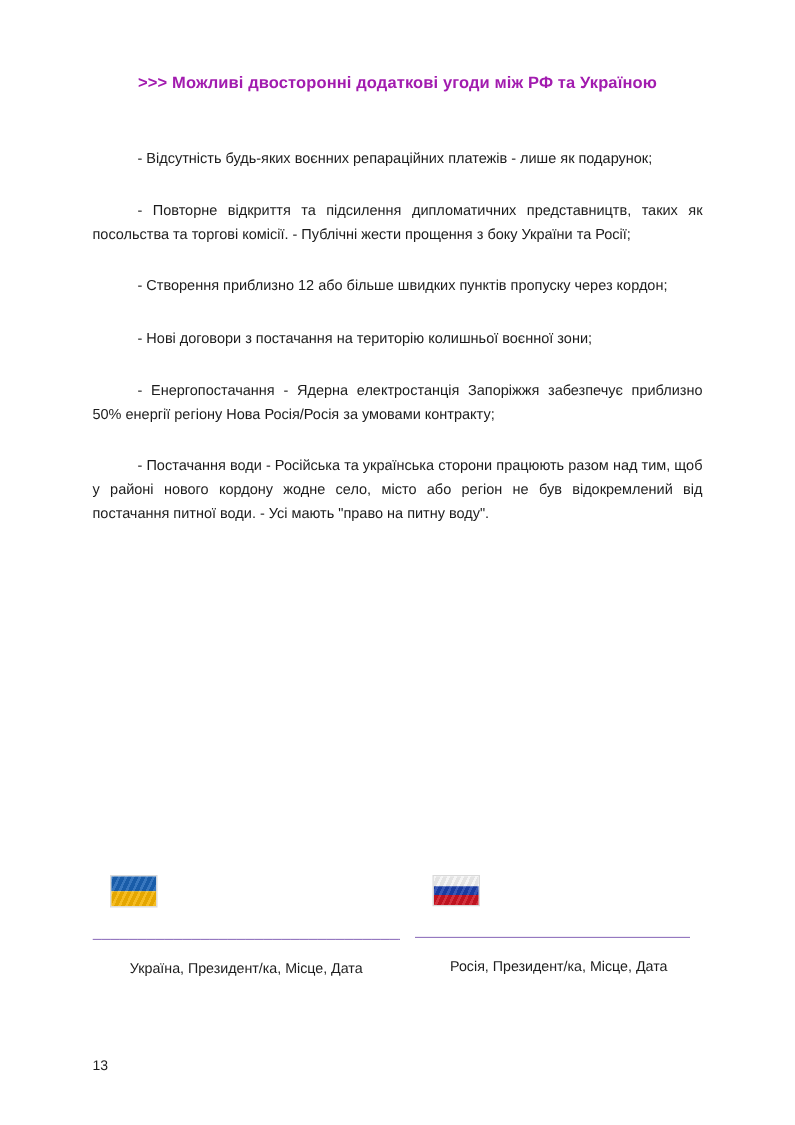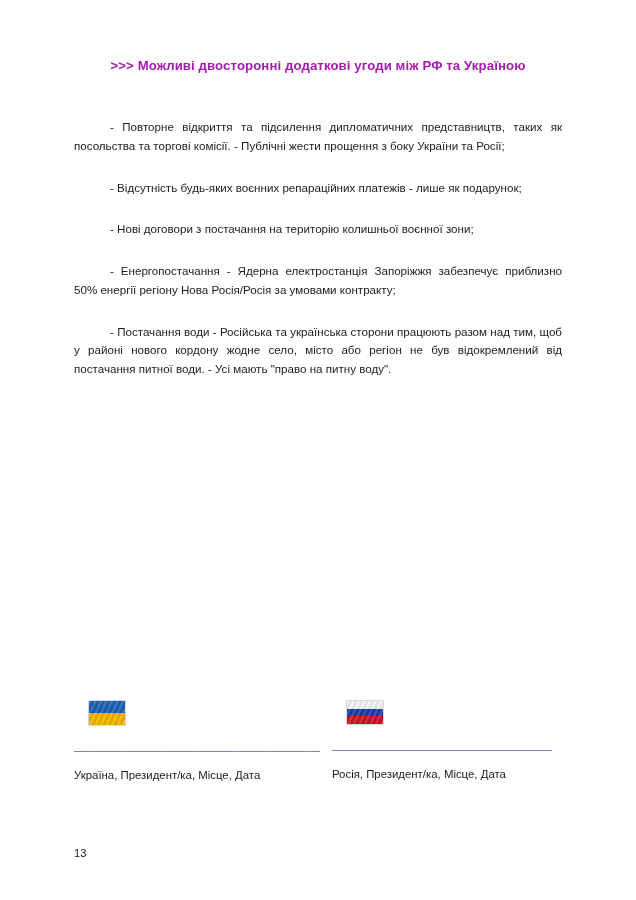--- a/index.html
+++ b/index.html
@@ -126,41 +126,43 @@
     line-height: 6px;
   }
   .sig-line.left-line  { width: 246px; }
   .sig-line.right-line { width: 220px; }
 
   .sig-caption {
     margin-top: 14px;
     font-size: 11.4px;
     color: #1c1c1c;
     white-space: nowrap;
+    text-align: center;
   }
 
   
   .page-number {
     position: absolute;
     left: 74px;
     top: 847px;
     font-size: 11.2px;
     color: #1c1c1c;
   }
 </style>
 </head>
 <body>
 
 <div class="page">
 
   <div class="doc-title">&gt;&gt;&gt; Можливі двосторонні додаткові угоди між РФ та Україною</div>
 
   <div class="body-block">
+    <p class="para single">- Відсутність будь-яких воєнних репараційних платежів - лише як подарунок;</p>
     <p class="para">- Повторне відкриття та підсилення дипломатичних представництв, таких як посольства та торгові комісії. - Публічні жести прощення з боку України та Росії;</p>
-    <p class="para single">- Відсутність будь-яких воєнних репараційних платежів - лише як подарунок;</p>
+    <p class="para single">- Створення приблизно 12 або більше швидких пунктів пропуску через кордон;</p>
     <p class="para single">- Нові договори з постачання на територію колишньої воєнної зони;</p>
     <p class="para">- Енергопостачання - Ядерна електростанція Запоріжжя забезпечує приблизно 50% енергії регіону Нова Росія/Росія за умовами контракту;</p>
     <p class="para">- Постачання води - Російська та українська сторони працюють разом над тим, щоб у районі нового кордону жодне село, місто або регіон не був відокремлений від постачання питної води. - Усі мають "право на питну воду".</p>
   </div>
 
   <div class="sig-area">
     <div class="sig-row">
 
       <div class="sig-col left">
         <div class="flag ua">

